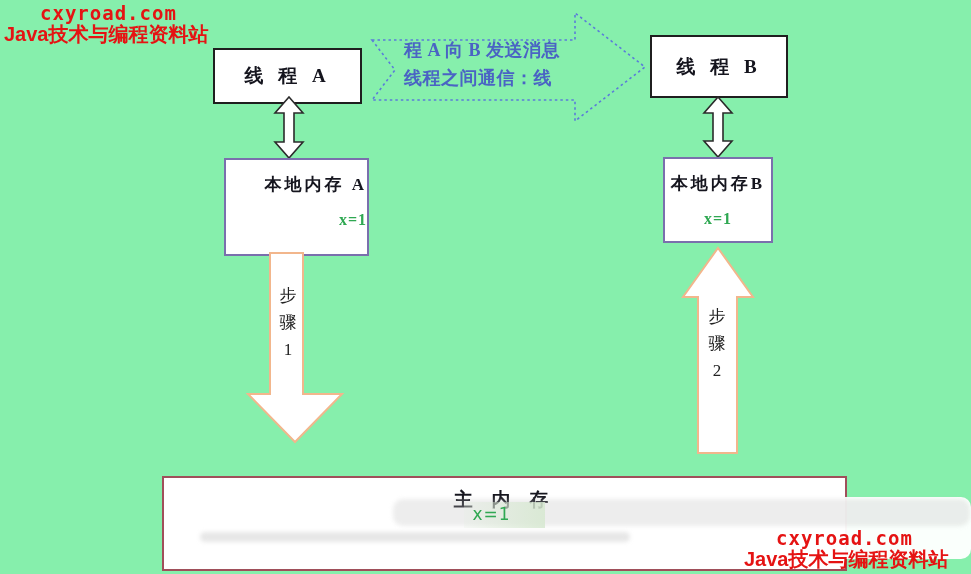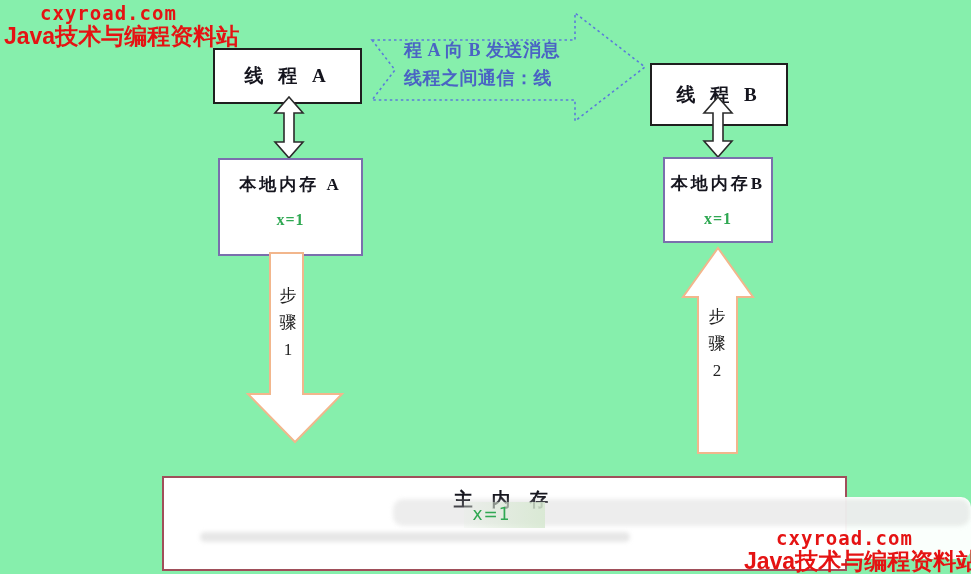--- a/index.html
+++ b/index.html
@@ -14,21 +14,21 @@
   }
   *{margin:0;padding:0;box-sizing:border-box;}
   body{background:#ffffff;font-family:"Liberation Sans",sans-serif;}
   .stage{position:relative;width:971px;height:574px;background:#86efac;overflow:hidden;}
 
   .abs{position:absolute;}
 
   
   .wm{color:var(--watermark-red);font-weight:bold;white-space:nowrap;z-index:10;}
   .wm-site{font-family:"DejaVu Sans Mono",monospace;font-size:19px;letter-spacing:1px;}
-  .wm-tagline{font-family:"Liberation Sans",sans-serif;font-size:23px;}
+  .wm-tagline{font-family:"Liberation Sans",sans-serif;font-size:20px;}
 
   
   .node{display:flex;align-items:center;justify-content:center;background:#ffffff;}
   .thread-box{border:2px solid var(--box-border-black);}
   .thread-label{font-family:"Liberation Serif",serif;font-size:19px;font-weight:600;color:#15151e;letter-spacing:5px;}
   .mem-box{border:2px solid var(--local-memory-border);flex-direction:column;justify-content:flex-start;}
   .mem-label{font-family:"Liberation Serif",serif;font-size:17px;font-weight:600;color:#15151e;letter-spacing:3px;margin-top:13px;}
   .mem-value{font-family:"Liberation Serif",serif;font-size:16px;font-weight:bold;color:var(--value-green);letter-spacing:1px;margin-top:15px;}
 
   
@@ -61,41 +61,41 @@
 
 <div class="stage">
 
   <div class="abs wm wm-site" style="left:40px;top:2px;">cxyroad.com</div>
   <div class="abs wm wm-tagline" style="left:4px;top:21px;">Java技术与编程资料站</div>
 
   <div class="abs node thread-box" style="left:213px;top:48px;width:149px;height:56px;">
     <span class="thread-label">线 程 A</span>
   </div>
 
-  <div class="abs node thread-box" style="left:650px;top:35px;width:138px;height:63px;margin-top:28px;">
+  <div class="abs node thread-box" style="left:650px;top:35px;width:138px;height:63px;">
     <span class="thread-label">线 程 B</span>
   </div>
 
   <svg class="abs comm-arrow" style="left:368px;top:10px;" width="282" height="114" viewBox="0 0 282 114">
     <polygon points="4,30 207,30 207,3 277,57 207,111 207,90 4,90 27,60"></polygon>
   </svg>
   <div class="abs comm-text" style="left:404px;top:36px;">
     <div>程 A 向 B 发送消息</div>
     <div>线程之间通信：线</div>
   </div>
 
   <svg class="abs dbl-arrow" style="left:271px;top:96px;" width="36" height="63" viewBox="0 0 36 63">
     <path d="M18 1 L32 17 L23 17 L23 46 L32 46 L18 62 L4 46 L13 46 L13 17 L4 17 Z"></path>
   </svg>
 
   <svg class="abs dbl-arrow" style="left:700px;top:96px;" width="36" height="62" viewBox="0 0 36 62">
     <path d="M18 1 L32 17 L23 17 L23 45 L32 45 L18 61 L4 45 L13 45 L13 17 L4 17 Z"></path>
   </svg>
 
-  <div class="abs node mem-box" style="left:218px;top:158px;width:145px;height:98px;">
+  <div class="abs node mem-box" style="left:224px;top:158px;width:145px;height:98px;align-items:flex-end;">
     <span class="mem-label">本地内存 A</span>
     <span class="mem-value">x=1</span>
   </div>
 
   <div class="abs node mem-box" style="left:651px;top:157px;width:110px;height:86px;margin-left:12px;">
     <span class="mem-label">本地内存B</span>
     <span class="mem-value">x=1</span>
   </div>
 
   <svg class="abs step-arrow" style="left:246px;top:251px;" width="100" height="193" viewBox="0 0 100 193">

